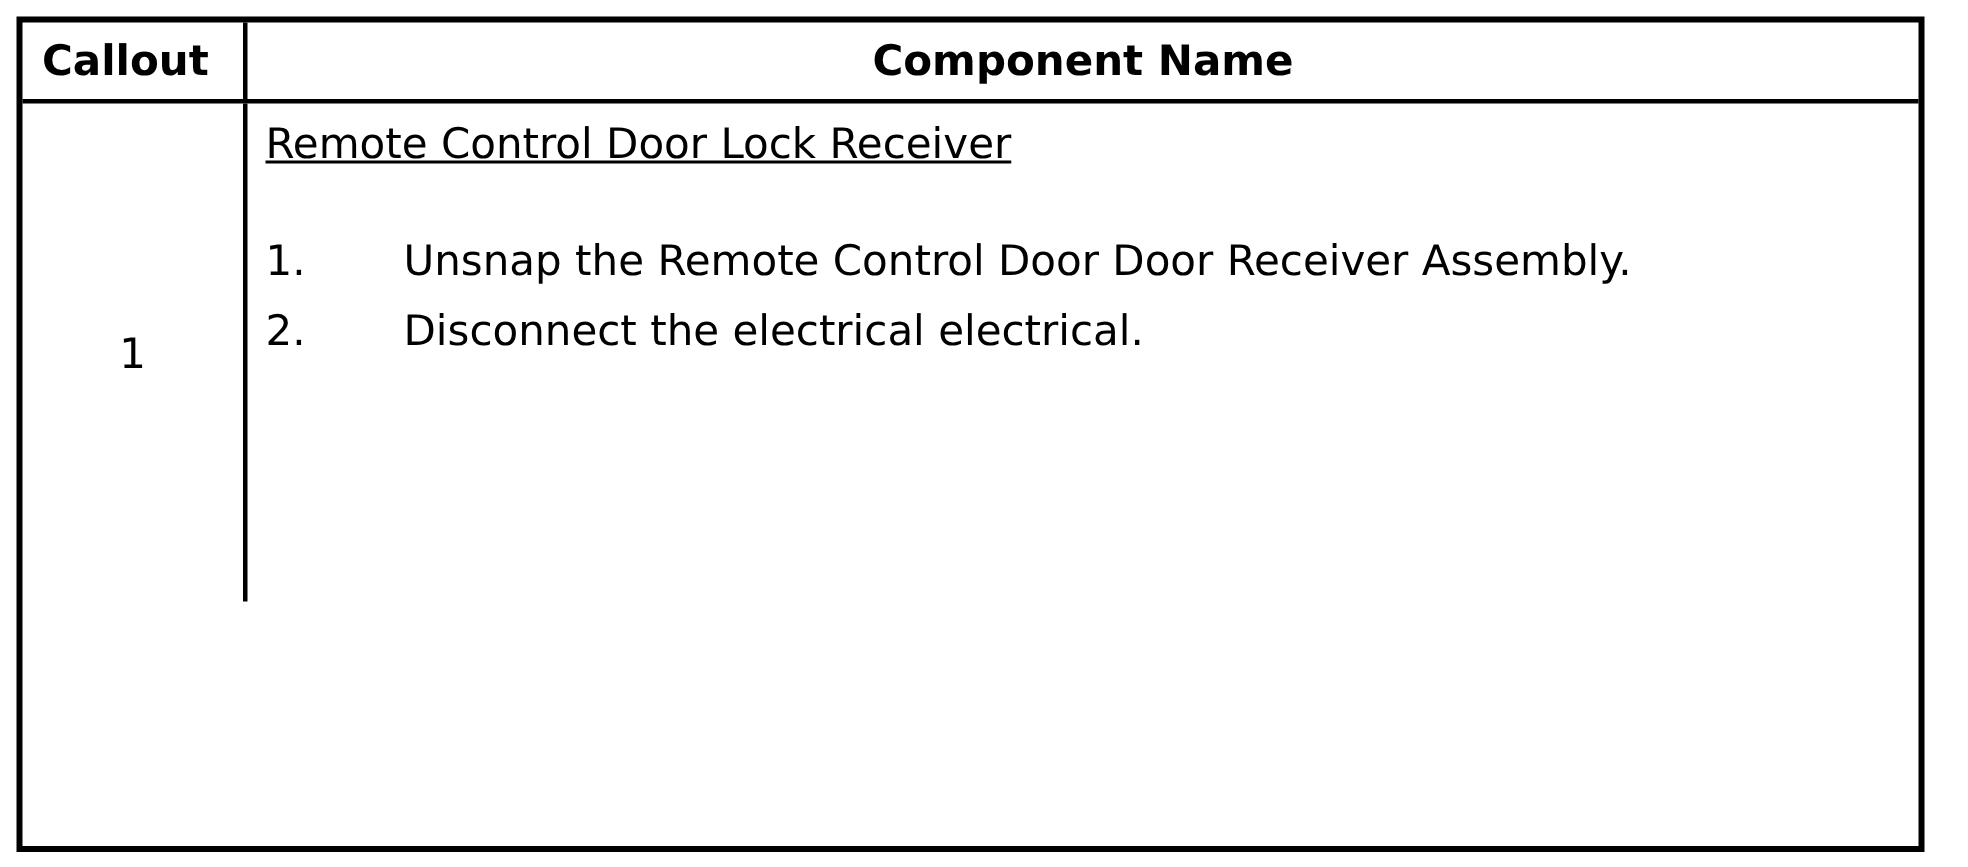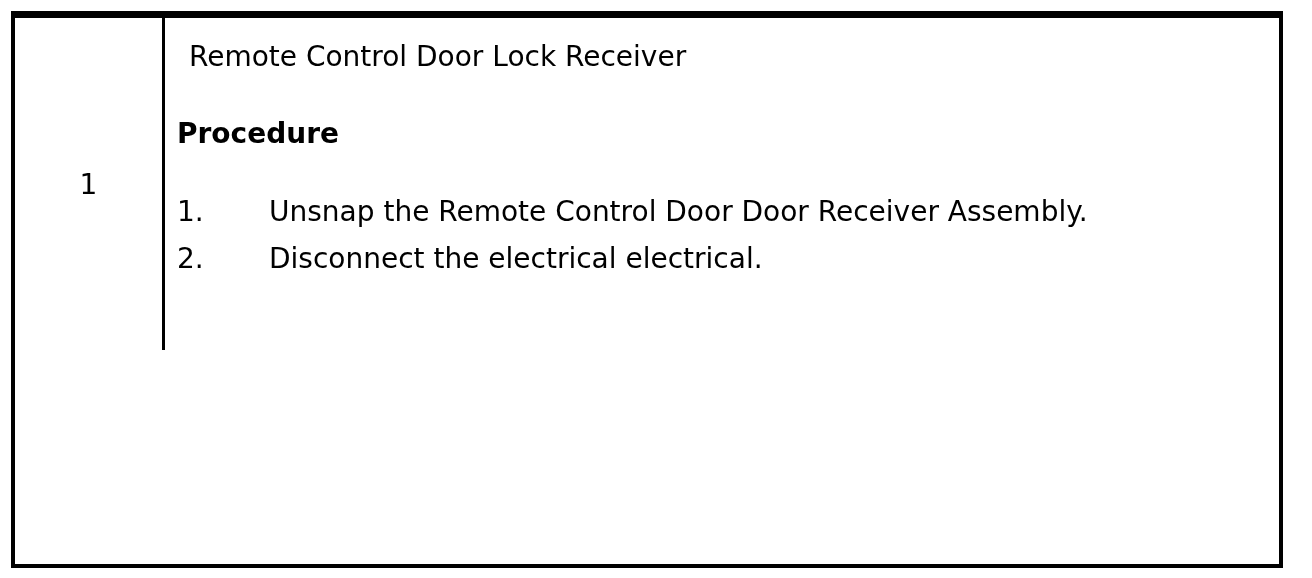--- a/index.html
+++ b/index.html
@@ -70,21 +70,22 @@
     display: flex;
     align-items: center;
     justify-content: center;
   }
   .cell-component-body {
     flex: 1;
     padding: 12px 13px 0 12px;
   }
   .component-name-line {
     line-height: 30px;
-    margin: 12px;
+    margin: 0;
+    text-decoration: underline;
   }
   .procedure-title {
     font-weight: bold;
     line-height: 30px;
     margin: 47px 0 0 0;
   }
   .steps {
     margin-top: 48px;
   }
   .step {
@@ -96,27 +97,30 @@
     flex: 0 0 92px;
     width: 92px;
   }
   .step-text { flex: 1; }
 </style>
 </head>
 <body>
 
 <div class="doc-table">
 
+  <div class="row row-header">
+    <div class="cell-callout-header">Callout</div>
+    <div class="cell-component-header">Component Name</div>
+  </div>
 
 
   <div class="row row-item">
     <div class="cell-callout-num">1</div>
     <div class="cell-component-body">
       <p class="component-name-line">Remote Control Door Lock Receiver</p>
-      <p class="procedure-title">Procedure</p>
       <div class="steps">
         <div class="step">
           <span class="step-num">1.</span>
           <span class="step-text">Unsnap the Remote Control Door Door Receiver Assembly.</span>
         </div>
         <div class="step">
           <span class="step-num">2.</span>
           <span class="step-text">Disconnect the electrical electrical.</span>
         </div>
       </div>

